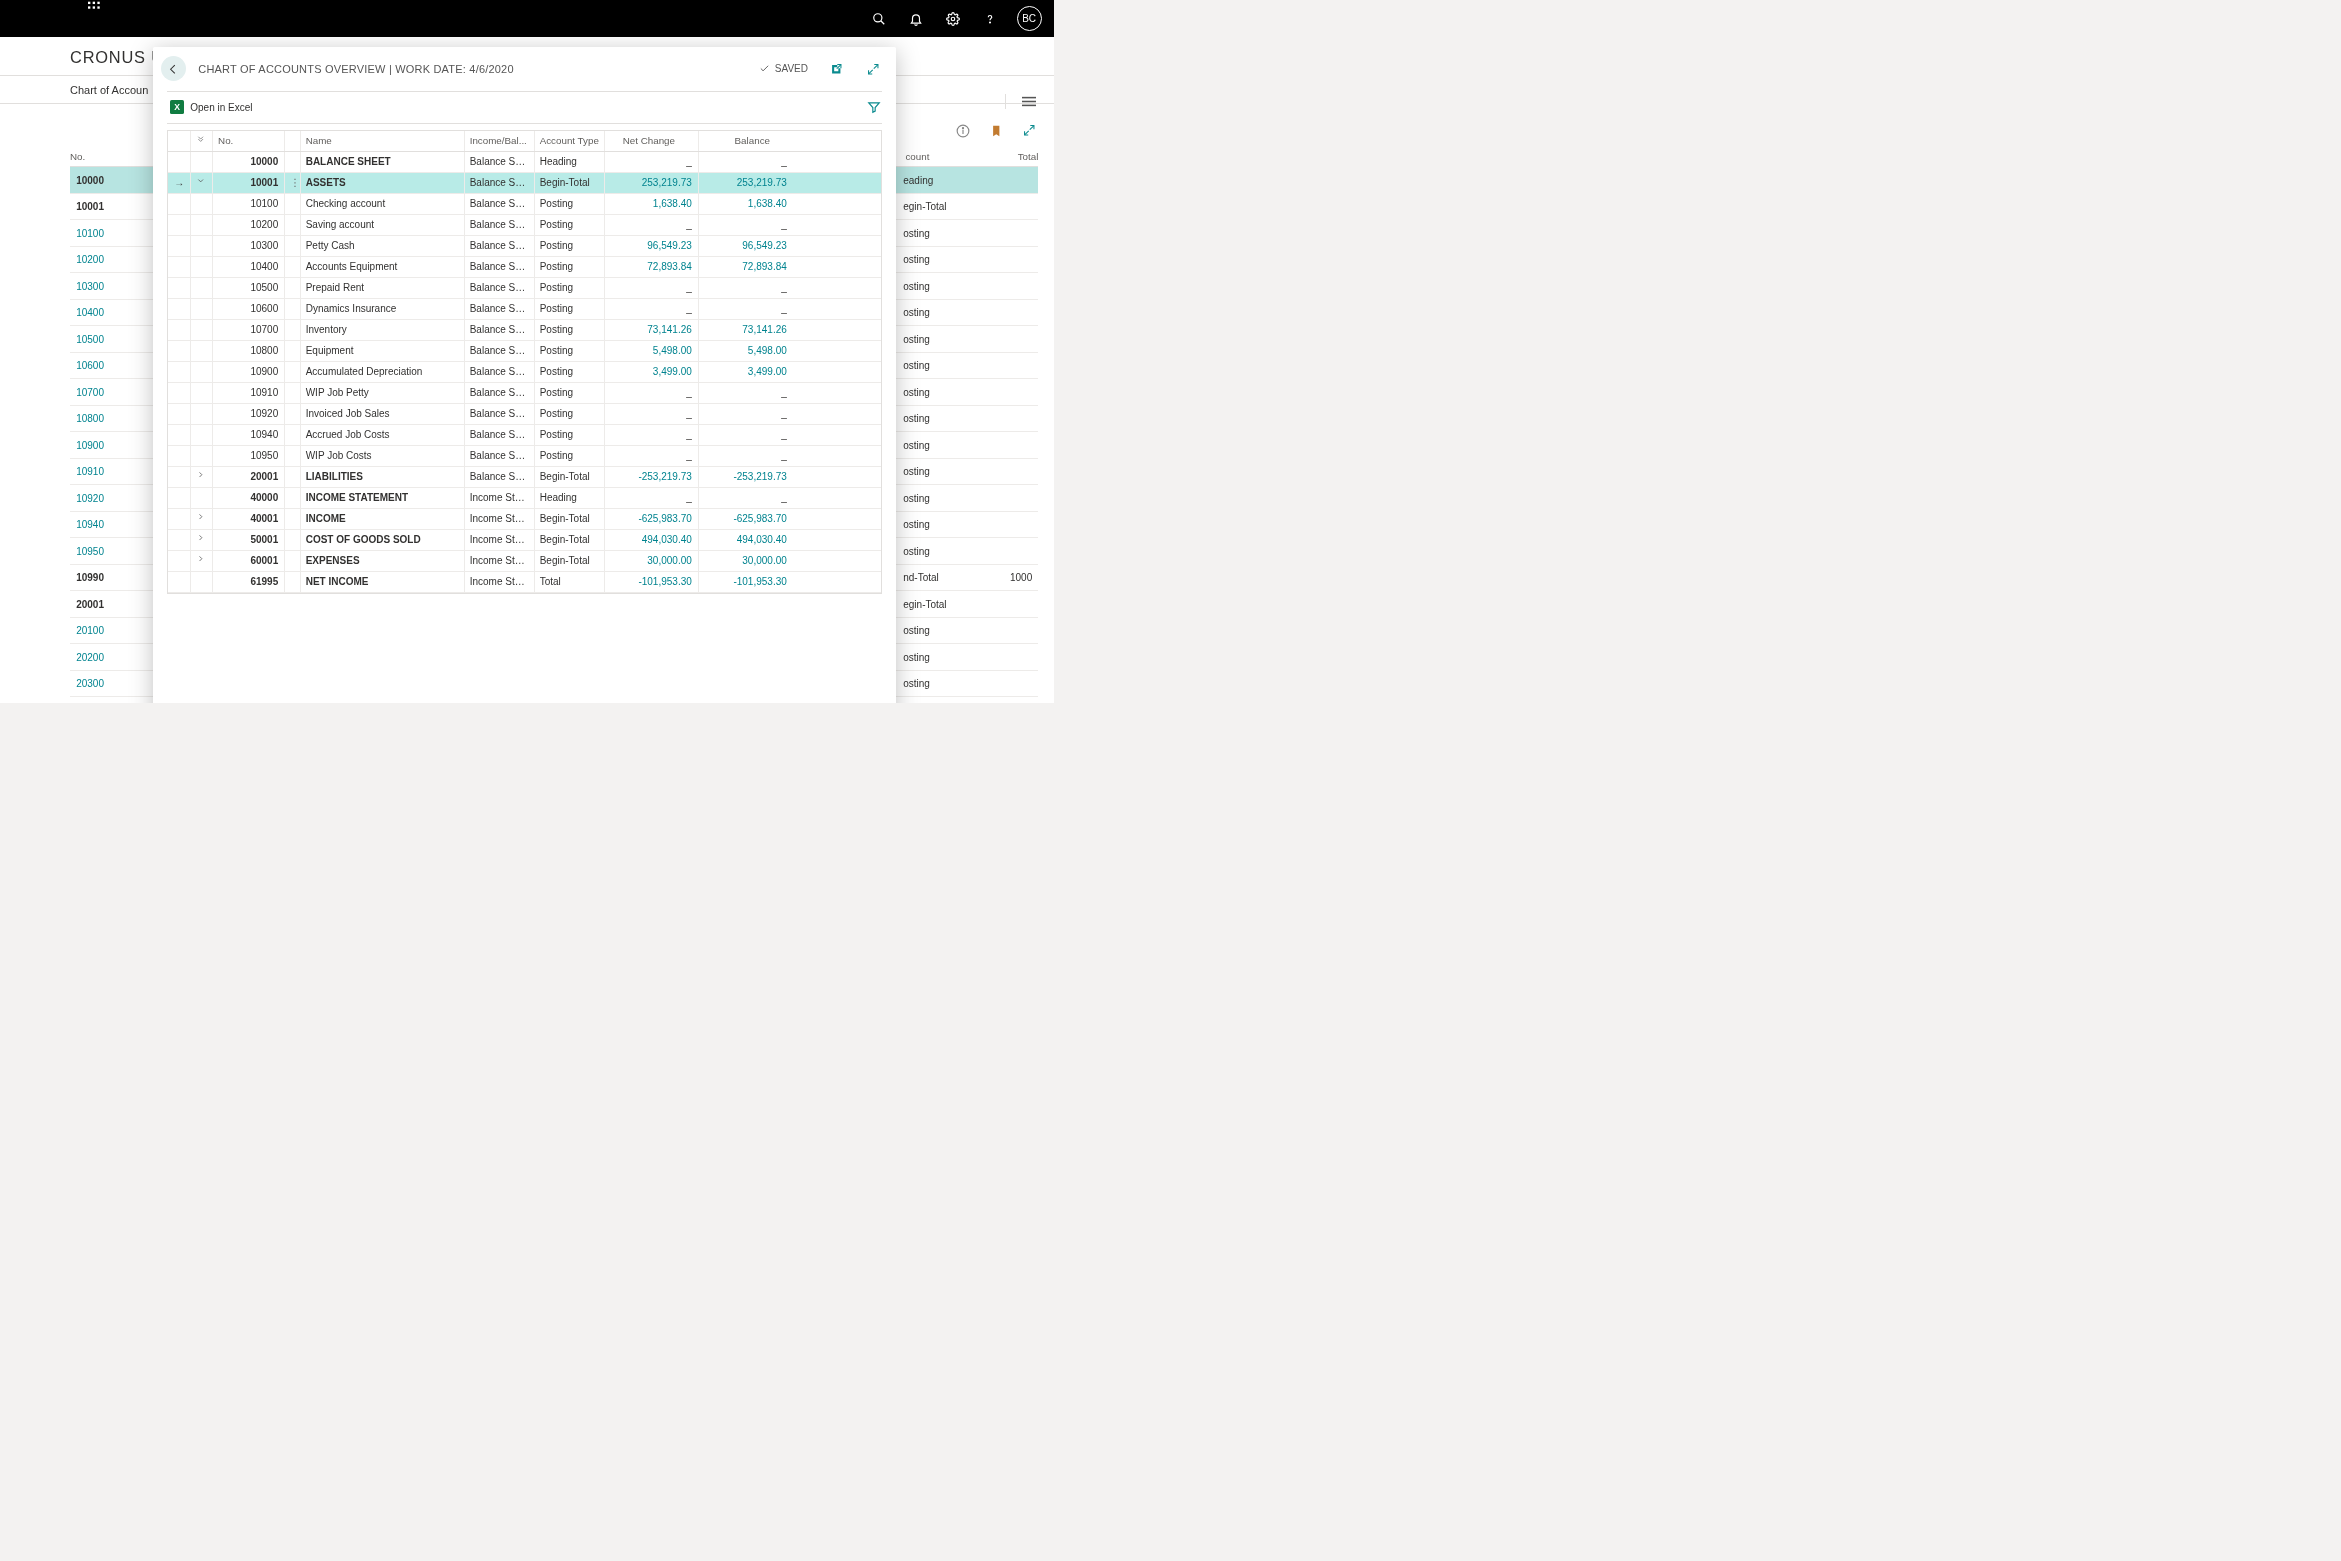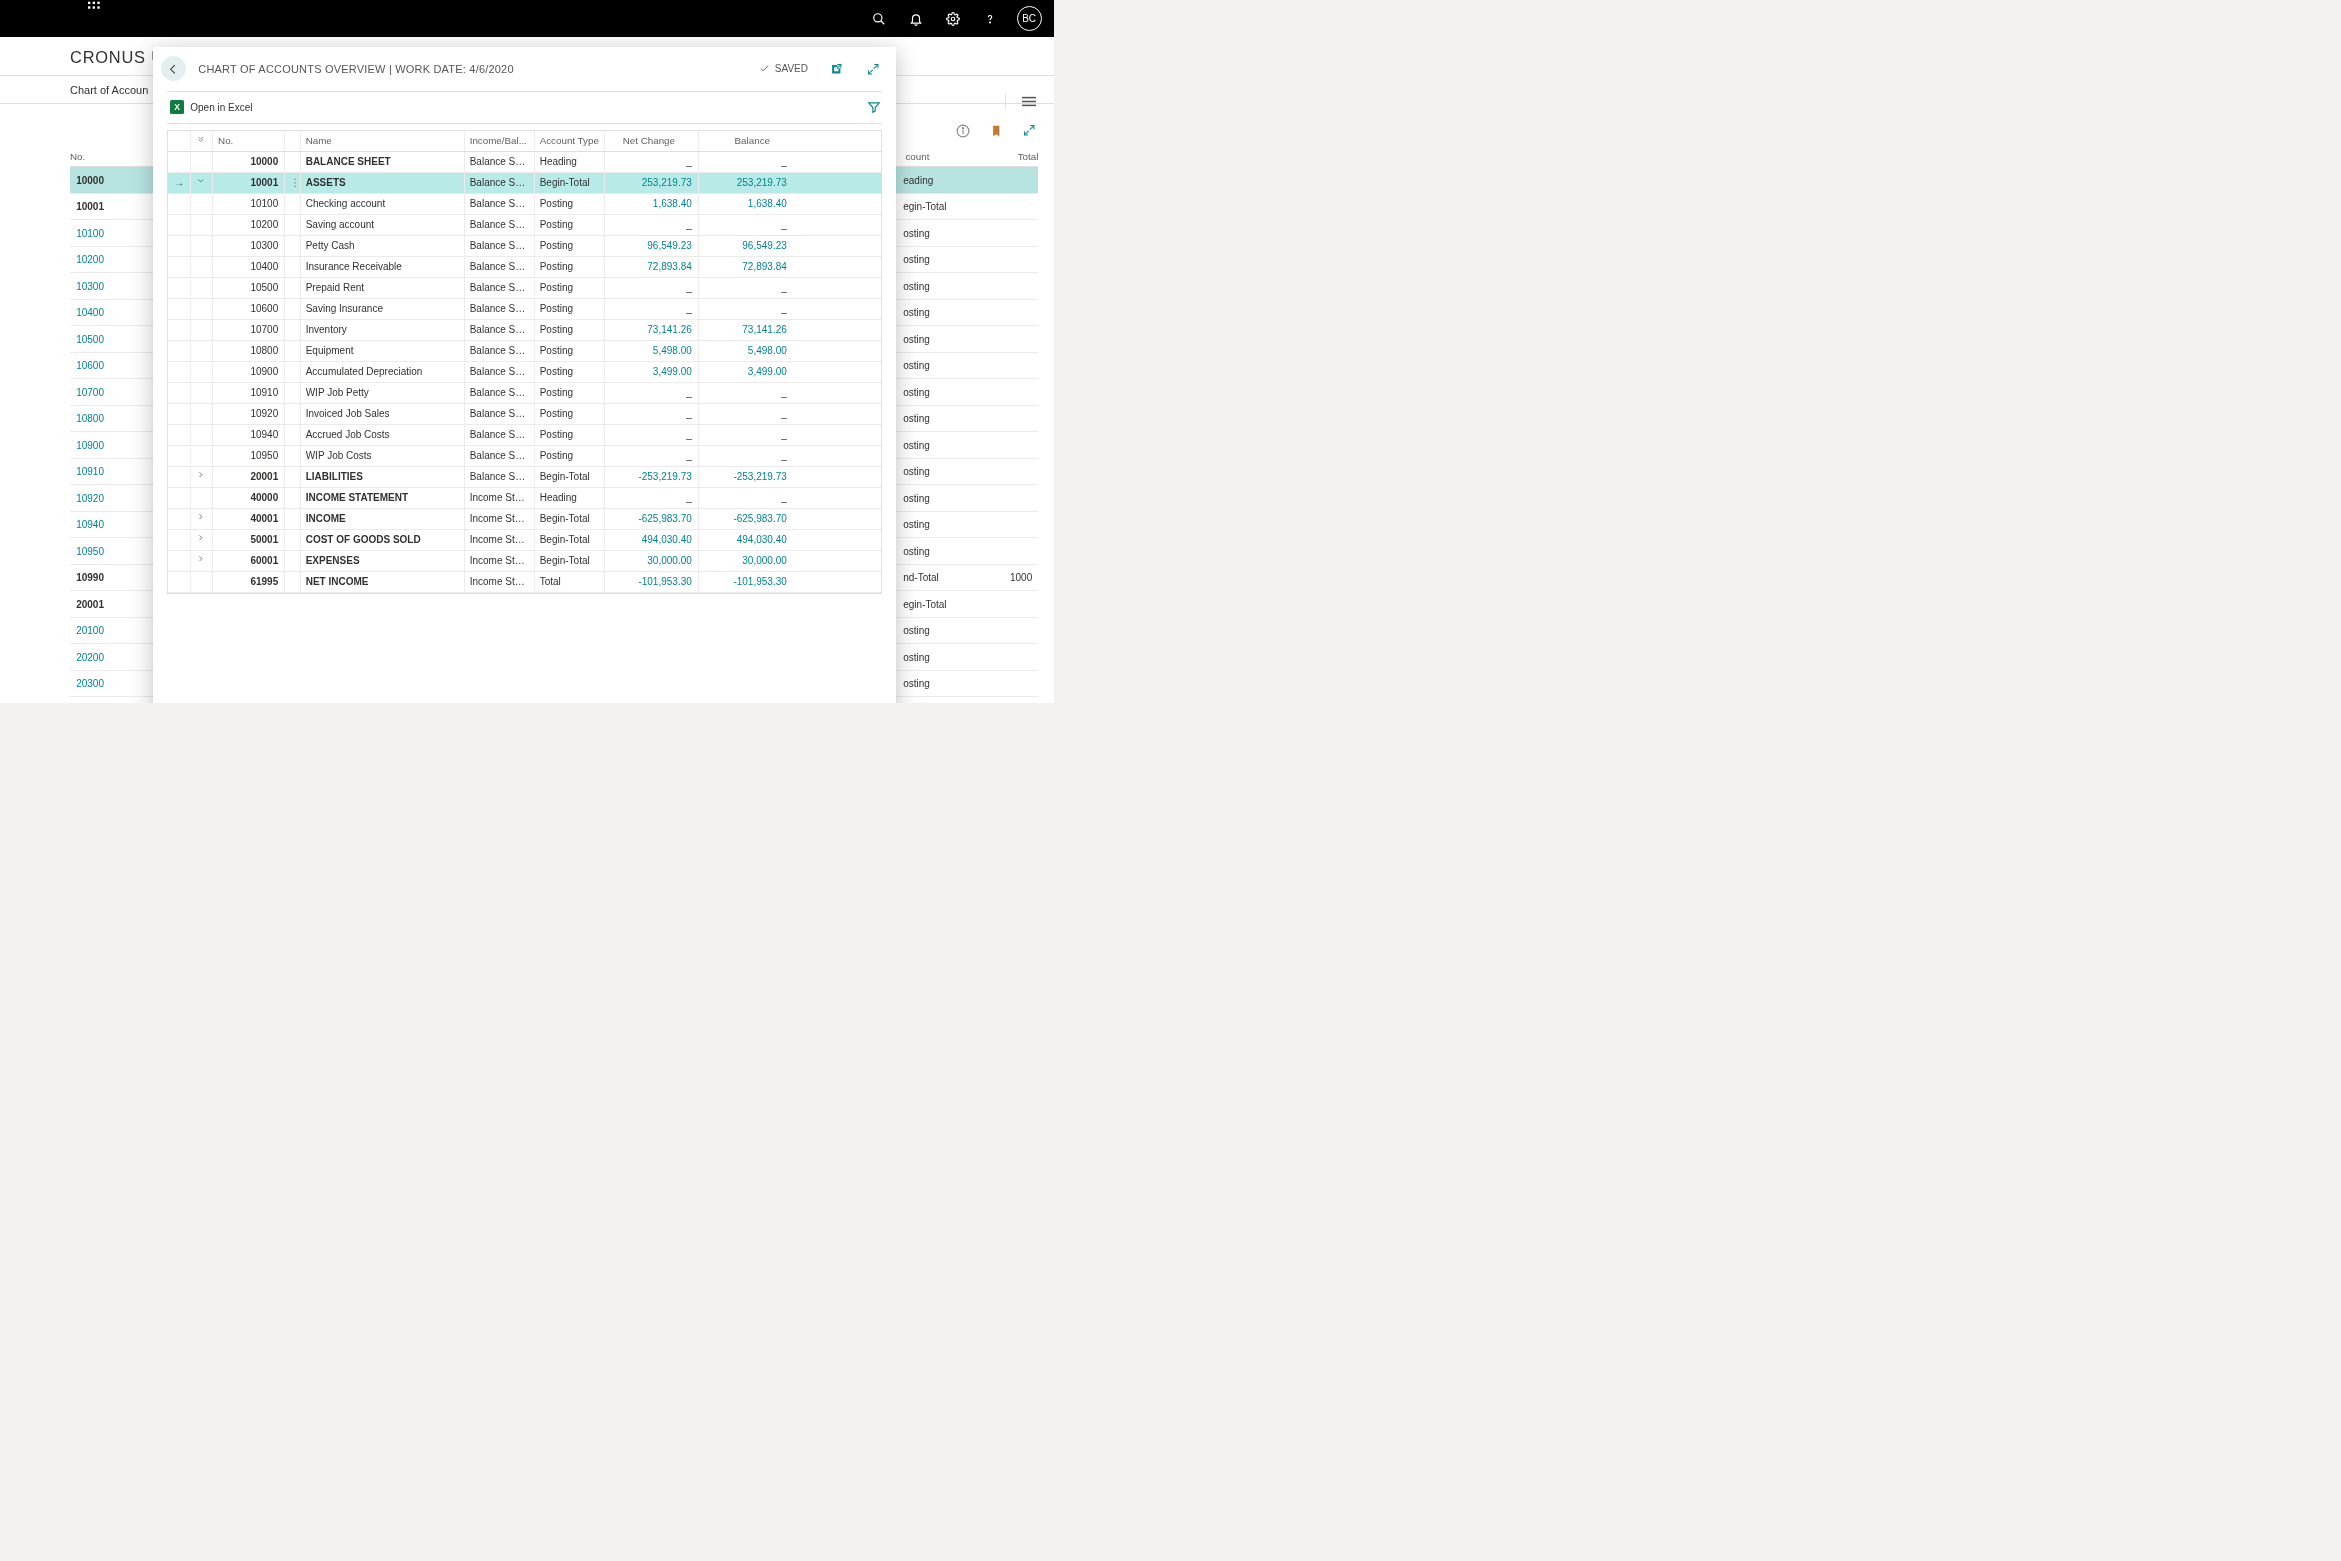--- a/index.html
+++ b/index.html
@@ -494,21 +494,21 @@
             <div>Balance Sheet</div>
             <div>Posting</div>
             <div class="num">96,549.23</div>
             <div class="num">96,549.23</div>
           </div>
           <div class="gr">
             <div class="sel"></div>
             <div class="chev"></div>
             <div class="no">10400</div>
             <div class="vdots"></div>
-            <div class="name">Insurance Receivable</div>
+            <div class="name">Accounts Equipment</div>
             <div>Balance Sheet</div>
             <div>Posting</div>
             <div class="num">72,893.84</div>
             <div class="num">72,893.84</div>
           </div>
           <div class="gr">
             <div class="sel"></div>
             <div class="chev"></div>
             <div class="no">10500</div>
             <div class="vdots"></div>
@@ -516,21 +516,21 @@
             <div>Balance Sheet</div>
             <div>Posting</div>
             <div class="num dash">_</div>
             <div class="num dash">_</div>
           </div>
           <div class="gr">
             <div class="sel"></div>
             <div class="chev"></div>
             <div class="no">10600</div>
             <div class="vdots"></div>
-            <div class="name">Saving Insurance</div>
+            <div class="name">Dynamics Insurance</div>
             <div>Balance Sheet</div>
             <div>Posting</div>
             <div class="num dash">_</div>
             <div class="num dash">_</div>
           </div>
           <div class="gr">
             <div class="sel"></div>
             <div class="chev"></div>
             <div class="no">10700</div>
             <div class="vdots"></div>

